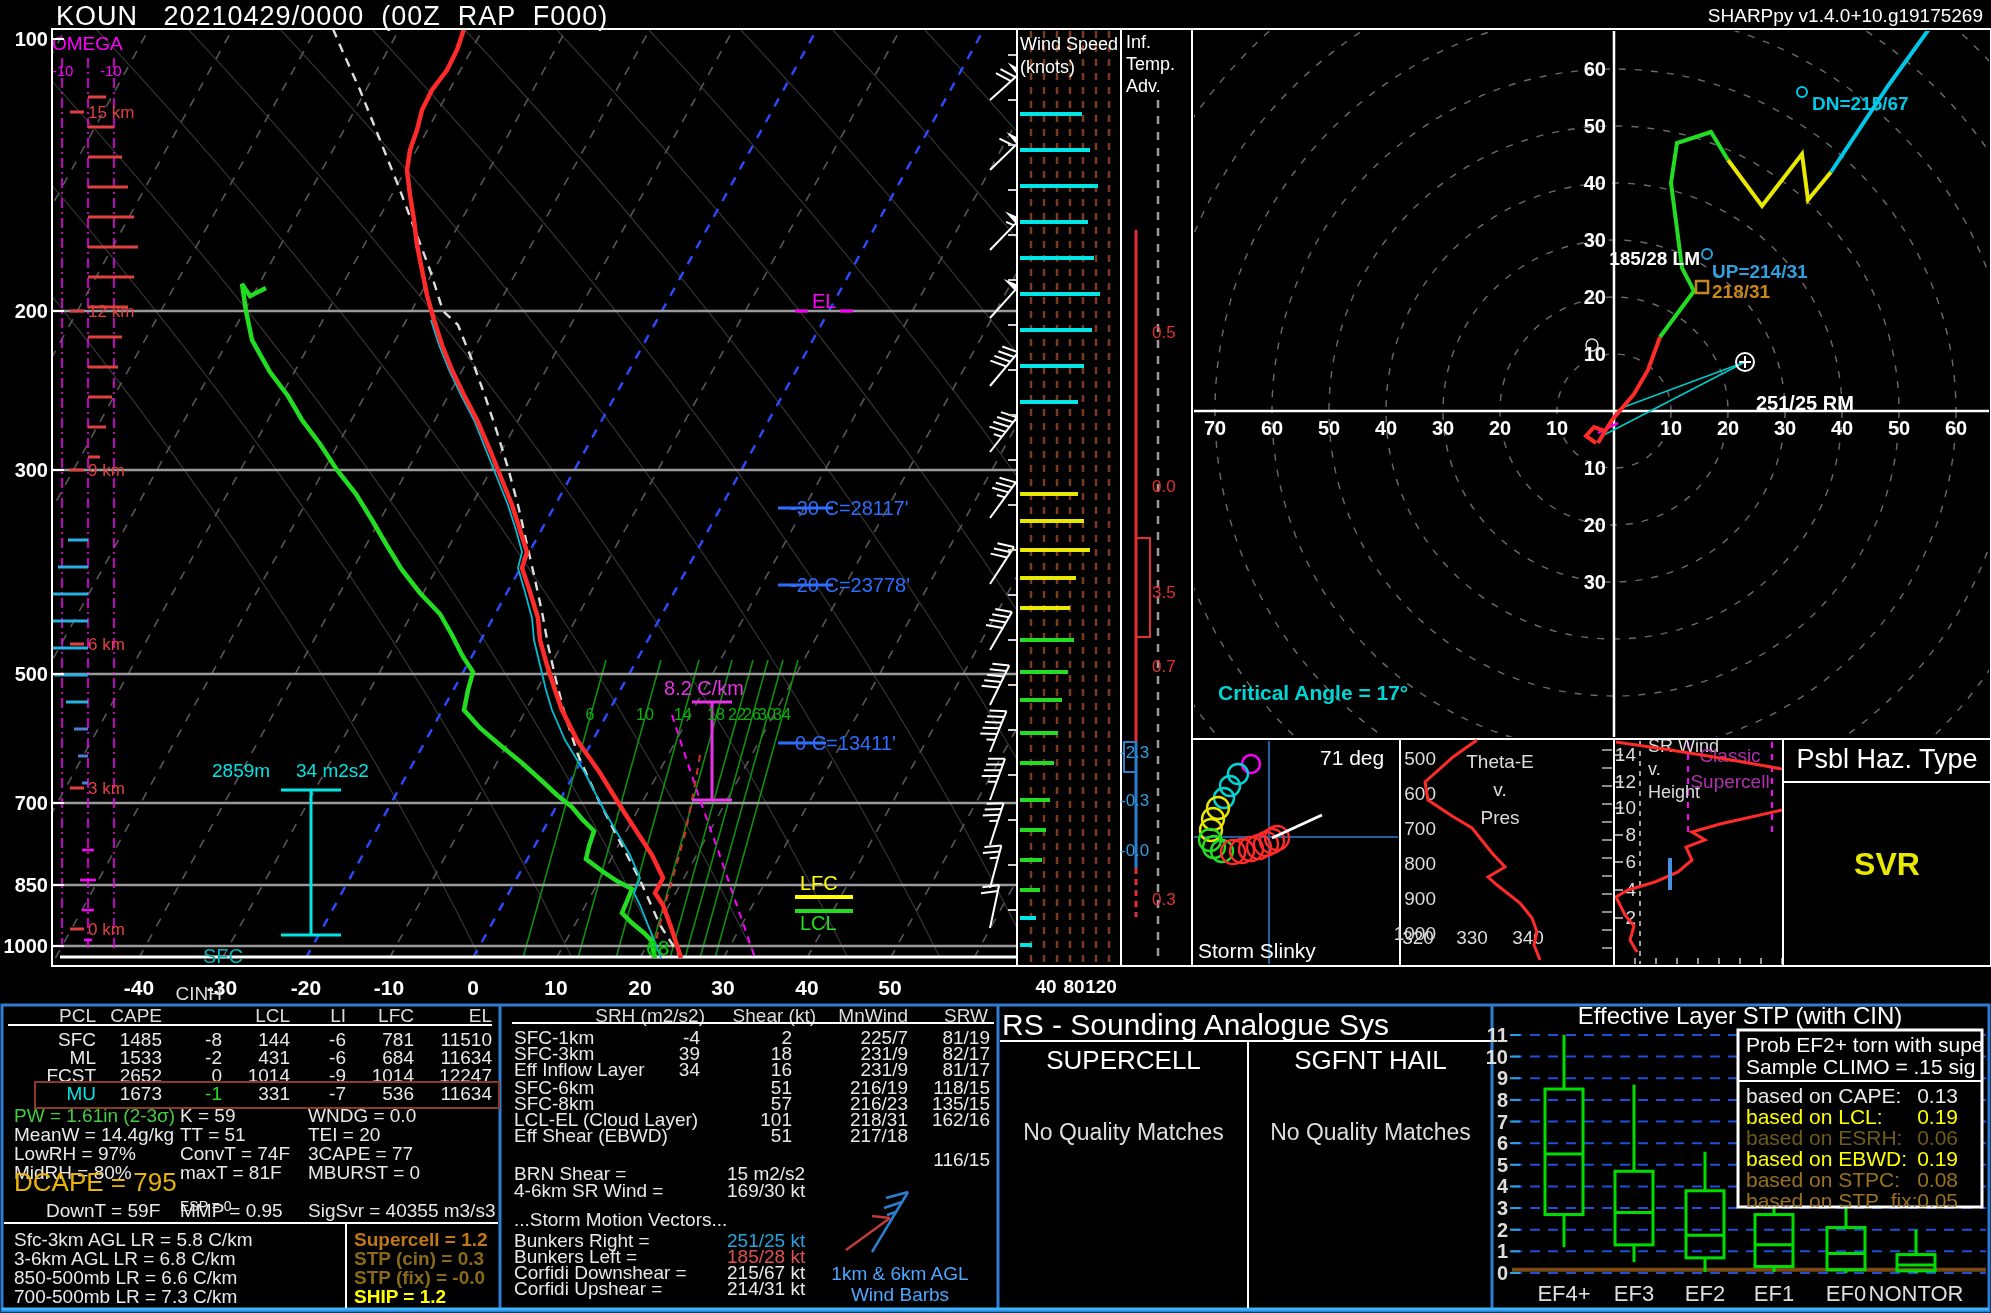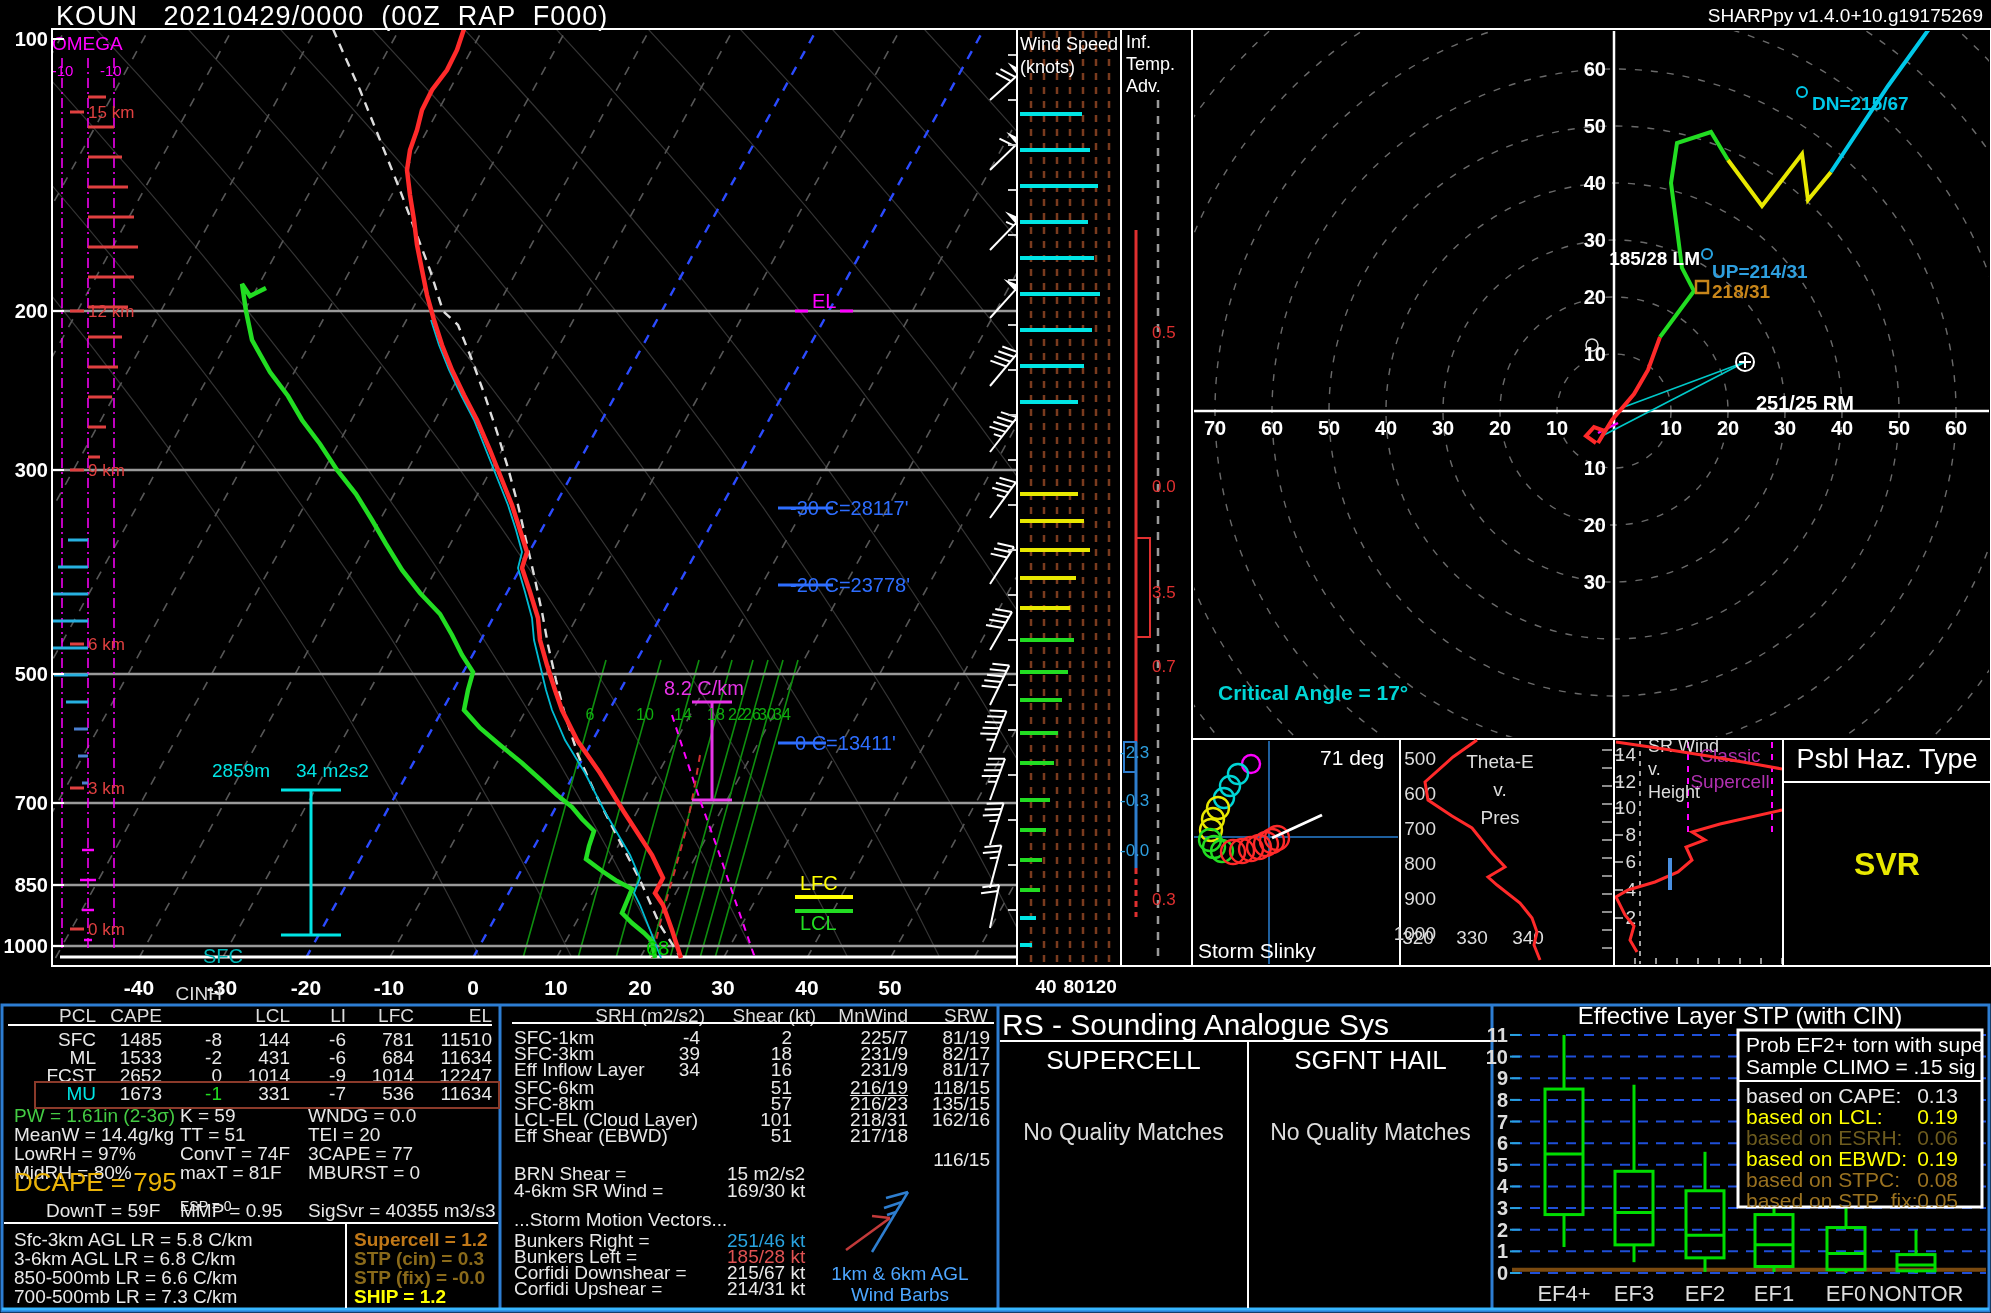--- a/index.html
+++ b/index.html
@@ -766,41 +766,41 @@
       <div class="htext" style="left: 702px; top: 1044px; width: 90px; text-align: right; font-size: 19px;">18</div>
       <div class="htext" style="left: 818px; top: 1044px; width: 90px; text-align: right; font-size: 19px;">231/9</div>
       <div class="htext" style="left: 900px; top: 1044px; width: 90px; text-align: right; font-size: 19px;">82/17</div>
       <div class="htext" style="left: 514px; top: 1060px; font-size: 19px;">Eff Inflow Layer</div>
       <div class="htext" style="left: 610px; top: 1060px; width: 90px; text-align: right; font-size: 19px;">34</div>
       <div class="htext" style="left: 702px; top: 1060px; width: 90px; text-align: right; font-size: 19px;">16</div>
       <div class="htext" style="left: 818px; top: 1060px; width: 90px; text-align: right; font-size: 19px;">231/9</div>
       <div class="htext" style="left: 900px; top: 1060px; width: 90px; text-align: right; font-size: 19px;">81/17</div>
       <div class="htext" style="left: 514px; top: 1078px; font-size: 19px;">SFC-6km</div>
       <div class="htext" style="left: 702px; top: 1078px; width: 90px; text-align: right; font-size: 19px;">51</div>
-      <div class="htext" style="left: 818px; top: 1078px; width: 90px; text-align: right; font-size: 19px; text-decoration: underline;">216/19</div>
+      <div class="htext" style="left: 818px; top: 1078px; width: 90px; text-align: right; font-size: 19px;">216/19</div>
       <div class="htext" style="left: 900px; top: 1078px; width: 90px; text-align: right; font-size: 19px;">118/15</div>
       <div class="htext" style="left: 514px; top: 1094px; font-size: 19px;">SFC-8km</div>
       <div class="htext" style="left: 702px; top: 1094px; width: 90px; text-align: right; font-size: 19px;">57</div>
       <div class="htext" style="left: 818px; top: 1094px; width: 90px; text-align: right; font-size: 19px;">216/23</div>
       <div class="htext" style="left: 900px; top: 1094px; width: 90px; text-align: right; font-size: 19px;">135/15</div>
       <div class="htext" style="left: 514px; top: 1110px; font-size: 19px;">LCL-EL (Cloud Layer)</div>
       <div class="htext" style="left: 702px; top: 1110px; width: 90px; text-align: right; font-size: 19px;">101</div>
       <div class="htext" style="left: 818px; top: 1110px; width: 90px; text-align: right; font-size: 19px;">218/31</div>
       <div class="htext" style="left: 900px; top: 1110px; width: 90px; text-align: right; font-size: 19px;">162/16</div>
       <div class="htext" style="left: 514px; top: 1126px; font-size: 19px;">Eff Shear (EBWD)</div>
       <div class="htext" style="left: 702px; top: 1126px; width: 90px; text-align: right; font-size: 19px;">51</div>
       <div class="htext" style="left: 818px; top: 1126px; width: 90px; text-align: right; font-size: 19px;">217/18</div>
       <div class="htext" style="left: 900px; top: 1126px; width: 90px; text-align: right; font-size: 19px; margin-top: 24px;">116/15</div>
       <div class="htext" style="left: 514px; top: 1164px; font-size: 19px;">BRN Shear =</div>
       <div class="htext" style="left: 727px; top: 1164px; font-size: 19px;">15 m2/s2</div>
       <div class="htext" style="left: 514px; top: 1181px; font-size: 19px;">4-6km SR Wind =</div>
       <div class="htext" style="left: 727px; top: 1181px; font-size: 19px;">169/30 kt</div>
       <div class="htext" style="left: 514px; top: 1210px; font-size: 19px;">...Storm Motion Vectors...</div>
       <div class="htext" style="left: 514px; top: 1231px; font-size: 19px;">Bunkers Right =</div>
-      <div class="htext" style="left: 727px; top: 1231px; font-size: 19px; color: rgb(41, 163, 224);">251/46 kt</div>
+      <div class="htext" style="left: 727px; top: 1231px; font-size: 19px; color: rgb(41, 163, 224);">251/25 kt</div>
       <div class="htext" style="left: 514px; top: 1247px; font-size: 19px;">Bunkers Left =</div>
       <div class="htext" style="left: 727px; top: 1247px; font-size: 19px; color: rgb(224, 82, 82);">185/28 kt</div>
       <div class="htext" style="left: 514px; top: 1263px; font-size: 19px;">Corfidi Downshear =</div>
       <div class="htext" style="left: 727px; top: 1263px; font-size: 19px; color: rgb(232, 232, 232);">215/67 kt</div>
       <div class="htext" style="left: 514px; top: 1279px; font-size: 19px;">Corfidi Upshear =</div>
       <div class="htext" style="left: 727px; top: 1279px; font-size: 19px; color: rgb(232, 232, 232);">214/31 kt</div>
       <div class="htext" style="left: 810px; top: 1264px; width: 180px; text-align: center; font-size: 19px; color: rgb(77, 166, 255);">1km &amp; 6km AGL</div>
       <div class="htext" style="left: 810px; top: 1285px; width: 180px; text-align: center; font-size: 19px; color: rgb(77, 166, 255);">Wind Barbs</div>
     </div>
   <div class="bpanel" id="p3">

